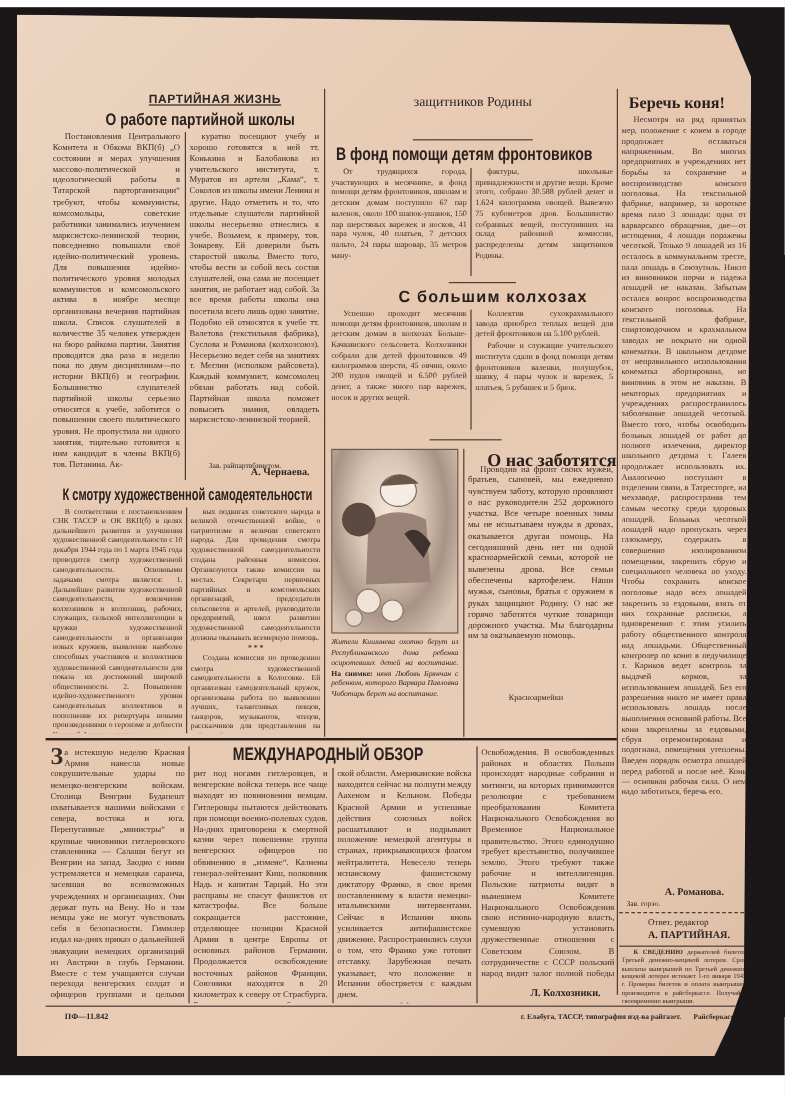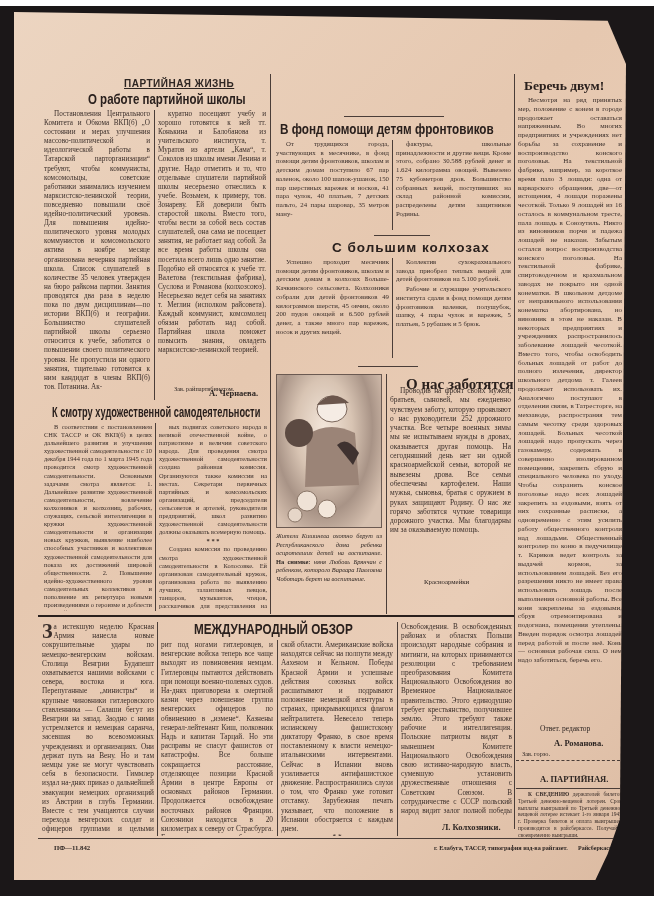--- a/index.html
+++ b/index.html
@@ -46,20 +46,21 @@
     </div>
   <div class="vline" style="left:141px;top:411px;height:188px"></div>
   <div class="col" style="left:145px;top:411px;width:108px;height:188px;font-size:6.4px;line-height:8.1px">
     <p>вых подвигах советского народа в великой отечественной войне, о патриотизме и величии советского народа. Для проведения смотра художественной самодеятельности создана районная комиссия. Организуются также комиссии на местах. Секретари первичных партийных и комсомольских организаций, председатели сельсоветов и артелей, руководители предприятий, школ развитию художественной самодеятельности должны оказывать всемерную помощь.</p>
     <div style="text-align:center;font-weight:bold">* * *</div>
     <p>Создана комиссия по проведению смотра художественной самодеятельности в Колосовке. Ей организован самодеятельный кружок, организована работа по выявлению лучших, талантливых певцов, танцоров, музыкантов, чтецов, рассказчиков для представления на районный смотр.</p>
   </div>
 
   <div class="vline" style="left:256px;top:62px;height:540px"></div>
   <div class="h2" style="left:262px;top:66px;width:236px">
+    <div>защитников Родины</div>
   </div>
   <div class="hline" style="left:330px;top:104px;width:100px"></div>
   <div class="h1" style="left:266px;top:108px;font-size:15px;transform:scaleX(.78)">В фонд помощи детям фронтовиков</div>
   <div class="col" style="left:262px;top:128px;width:113px;height:90px;font-size:6.8px;line-height:8.7px">
       <p>От трудящихся города, участвующих в месячнике, в фонд помощи детям фронтовиков, школам и детским домам поступило 67 пар валенок, около 100 шапок-ушанок, 150 пар шерстяных варежек и носков, 41 пара чулок, 40 платьев, 7 детских пальто, 24 пары шаровар, 35 метров ману-</p>
     </div>
   <div class="vline" style="left:378px;top:128px;height:90px"></div>
   <div class="col" style="left:382px;top:128px;width:115px;height:90px;font-size:6.8px;line-height:8.7px">
       <p>фактуры, школьные принадлежности и другие вещи. Кроме этого, собрано 30.588 рублей денег и 1.624 килограмма овощей. Вывезено 75 кубометров дров. Большинство собранных вещей, поступивших на склад районной комиссии, распределены детям защитников Родины.</p>
     </div>
@@ -95,28 +96,28 @@
   </div>
   <div class="vline" style="left:372px;top:362px;height:240px"></div>
 
   <div class="h1" style="left:392px;top:364px;font-size:15px;font-family:'Liberation Serif',serif">О нас заботятся</div>
   <div class="col" style="left:376px;top:374px;width:121px;height:184px;font-size:7.4px;line-height:9.3px">
       <p>Проводив на фронт своих мужей, братьев, сыновей, мы ежедневно чувствуем заботу, которую проявляют о нас руководители 252 дорожного участка. Все четыре военных зимы мы не испытываем нужды в дровах, оказывается другая помощь. На сегодняшний день нет ни одной красноармейской семьи, которой не вывезены дрова. Все семьи обеспечены картофелем. Наши мужья, сыновья, братья с оружием в руках защищают Родину. О нас же горячо заботятся чуткие товарищи дорожного участка. Мы благодарны им за оказываемую помощь.</p>
     </div>
   <div class="sub" style="left:410px;top:566px;font-size:6.8px">Красноармейки</div>
 
   <div class="vline" style="left:500px;top:62px;height:755px"></div>
-  <div class="h1" style="left:510px;top:66px;font-size:13.5px;font-family:'Liberation Serif',serif">Беречь двум!</div>
+  <div class="h1" style="left:510px;top:66px;font-size:13.5px;font-family:'Liberation Serif',serif">Беречь коня!</div>
   <div class="col" style="left:504px;top:84px;width:104px;height:640px;font-size:7px;line-height:8.75px">
       <p>Несмотря на ряд принятых мер, положение с конем в городе продолжает оставаться напряженным. Во многих предприятиях и учреждениях нет борьбы за сохранение и воспроизводство конского поголовья. На текстильной фабрике, например, за короткое время пало 3 лошади: одна от варварского обращения, две—от истощения, 4 лошади поражены чесоткой. Только 9 лошадей из 16 осталось в коммунальном тресте, пала лошадь в Союзутиль. Никто из виновников порчи и падежа лошадей не наказан. Забытым остался вопрос воспроизводства конского поголовья. На текстильной фабрике, спиртоводочном и крахмальном заводах не покрыто ни одной конематки. В школьном детдоме от неправильного использования конематка абортирована, но виновник в этом не наказан. В некоторых предприятиях и учреждениях распространилось заболевание лошадей чесоткой. Вместо того, чтобы освободить больных лошадей от работ до полного излечения, директор школьного детдома т. Галеев продолжает использовать их. Аналогично поступают в отделении связи, в Татресторге, на мехзаводе, распространяя тем самым чесотку среди здоровых лошадей. Больных чесоткой лошадей надо пропускать через газокамеру, содержать в совершенно изолированном помещении, закрепить сбрую и специального человека по уходу. Чтобы сохранить конское поголовье надо всех лошадей закрепить за ездовыми, взять от них сохранные расписки, а одновременно с этим усилить работу общественного контроля над лошадьми. Общественный контролер по коню в педучилище т. Кариков ведет контроль за выдачей кормов, за использованием лошадей. Без его разрешения никто не имеет права использовать лошадь после выполнения основной работы. Все кони закреплены за ездовыми, сбруя отремонтирована и подогнана, помещения утеплены. Введен порядок осмотра лошадей перед работой и после неё. Конь — основная рабочая сила. О нем надо заботиться, беречь его.</p>
     </div>
   <div class="sig" style="left:540px;top:726px">А. Романова.</div>
   <div class="sub" style="left:508px;top:738px">Зав. горзо.</div>
   <div class="hline" style="left:502px;top:748px;width:104px;border-top:1px dashed #4a3d38;background:none"></div>
-  <div class="sub" style="left:526px;top:712px;font-size:7.5px">Ответ. редактор</div>
+  <div class="sub" style="left:526px;top:752px;font-size:7.5px">Ответ. редактор</div>
   <div class="sig" style="left:526px;top:762px">А. ПАРТИЙНАЯ.</div>
   <div class="hline" style="left:502px;top:776px;width:104px"></div>
   <div class="col" style="left:504px;top:779px;width:104px;height:52px;font-size:5.5px;line-height:6.8px">
     <p><b>К СВЕДЕНИЮ</b> <span>держателей билетов Третьей денежно-вещевой лотереи. Срок выплаты выигрышей по Третьей денежно-вещевой лотерее истекает 1-го января 1945 г. Проверка билетов и оплата выигрышей производится в райсберкассе. Получайте своевременно выигрыши.</span></p>
   </div>
   <div class="sub" style="left:564px;top:833px;font-weight:bold;font-size:6px">Райсберкасса.</div>
 
   <div class="hline" style="left:24px;top:603px;width:476px;height:2px;background:#2a201d"></div>
 
   <div class="h1" style="left:180px;top:608px;font-size:15px;transform:scaleX(.78)">МЕЖДУНАРОДНЫЙ ОБЗОР</div>

